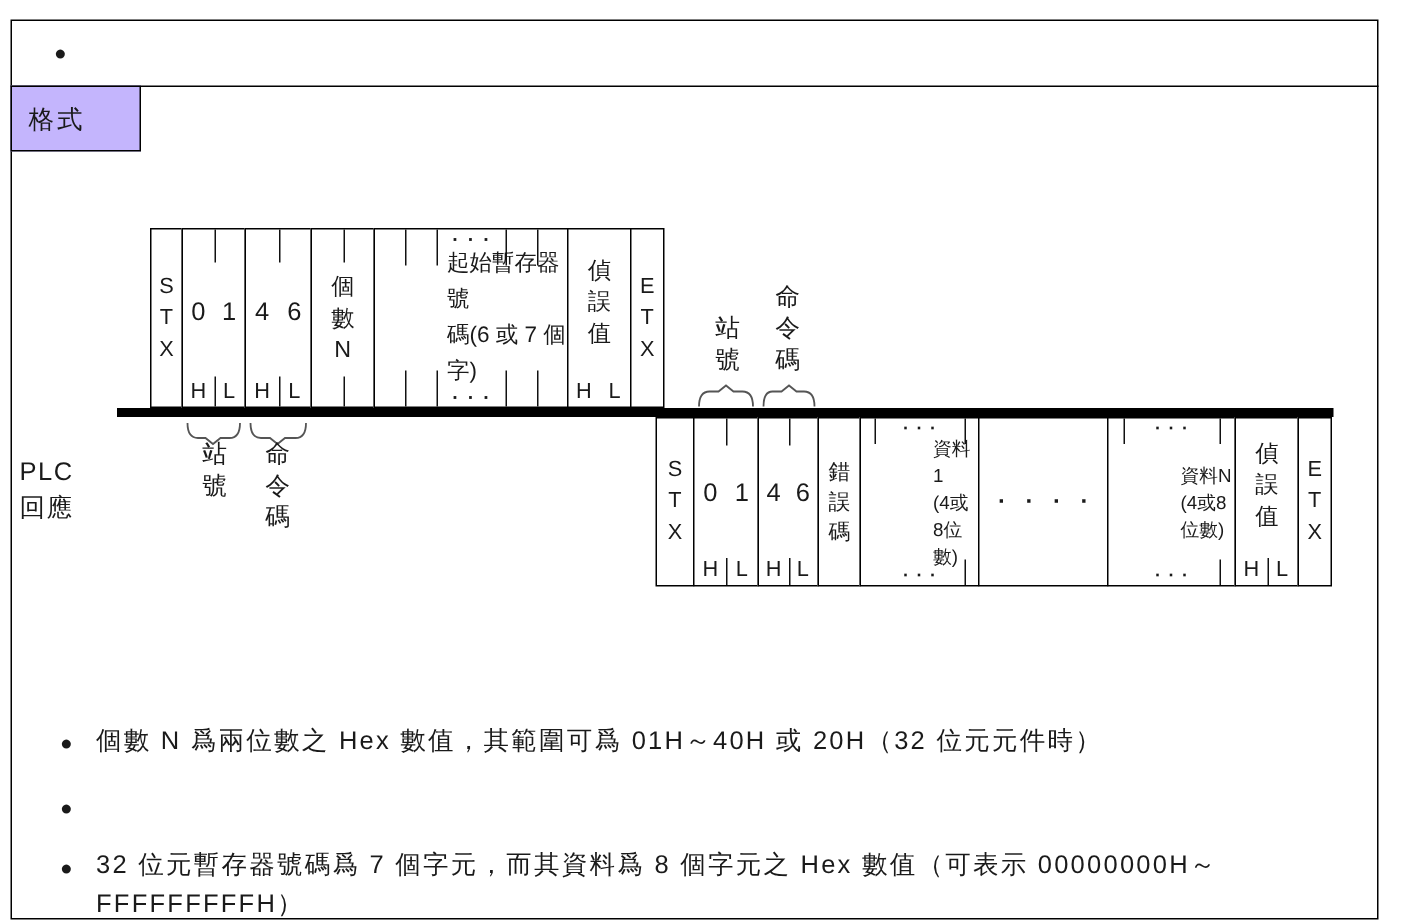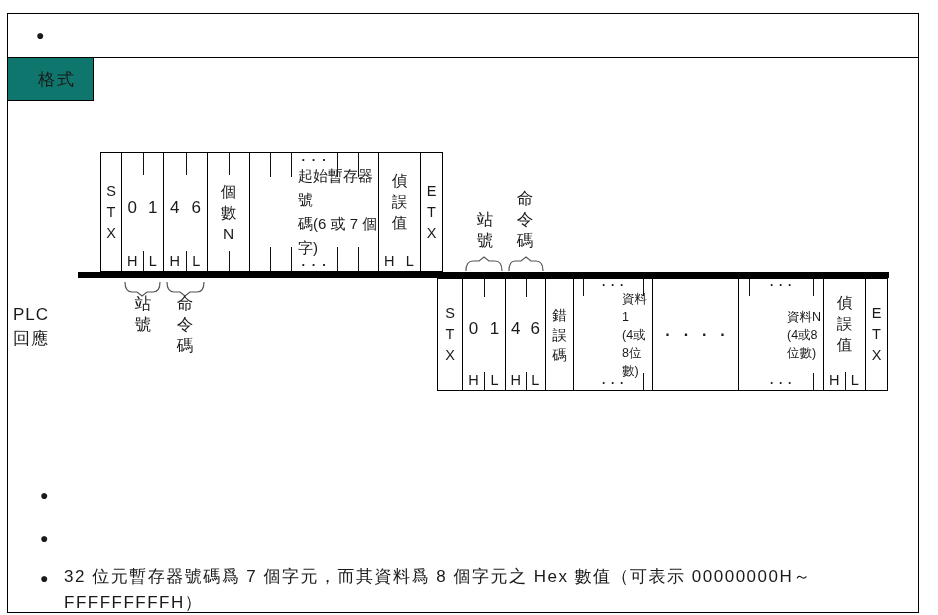--- a/index.html
+++ b/index.html
@@ -6,22 +6,22 @@
   #app{position:relative;width:938px;height:615px;background:#fff;overflow:hidden;
        font-family:"Liberation Sans","DejaVu Sans",sans-serif;color:#1a1a1a;}
   .abs{position:absolute;}
   
   .frame{left:7px;top:13px;width:912px;height:600px;border:1.5px solid #000;box-sizing:border-box;}
   .divider{left:7px;top:57px;width:912px;height:0;border-top:1.5px solid #000;}
   
   .title-bullet{left:36px;top:27px;font-size:14px;}
   .title-text{left:63px;top:23px;font-size:17.5px;letter-spacing:1.5px;white-space:nowrap;}
   
-  .tab{left:7px;top:57px;width:87px;height:44px;background:#0f766e;border:1.5px solid #000;
-       box-sizing:border-box;display:flex;align-items:center;padding-left:30px;font-size:17px;letter-spacing:2px;}
+  .tab{left:7px;top:57px;width:87px;height:44px;background:#c4b5fd;border:1.5px solid #000;
+       box-sizing:border-box;display:flex;align-items:center;padding-left:11px;font-size:17px;letter-spacing:2px;}
   
   .rowlabel{font-size:17px;letter-spacing:1px;white-space:pre-line;line-height:24px;}
   .master-label{left:13px;top:191px;}
   .plc-label{left:13px;top:303px;}
   
   .timeline{left:78px;top:272px;width:811px;height:6px;background:#000;}
   
   .box{border:1px solid #000;box-sizing:border-box;background:#fff;}
   .mrow{top:152px;height:120px;}
   .prow{top:278px;height:113px;}
@@ -266,20 +266,21 @@
 
   <div class="abs box prow" style="left:865px;width:23px;">
     <div class="fill-center">
         <span class="vtext sym">E
 T
 X</span>
       </div>
   </div>
 
   <span class="abs note-bullet" style="left:40px;top:487px;">●</span>
+  <div class="abs note-text" style="left:64px;top:481px;width:854px;">個數 N 爲兩位數之 Hex 數值，其範圍可爲 01H～40H 或 20H（32 位元元件時）</div>
 
   <span class="abs note-bullet" style="left:40px;top:530px;">●</span>
 
   <span class="abs note-bullet" style="left:40px;top:570px;">●</span>
   <div class="abs note-text" style="left:64px;top:564px;width:854px;">32 位元暫存器號碼爲 7 個字元，而其資料爲 8 個字元之 Hex 數值（可表示 00000000H～
 FFFFFFFFFH）</div>
 
 </div>
 
 </body></html>

